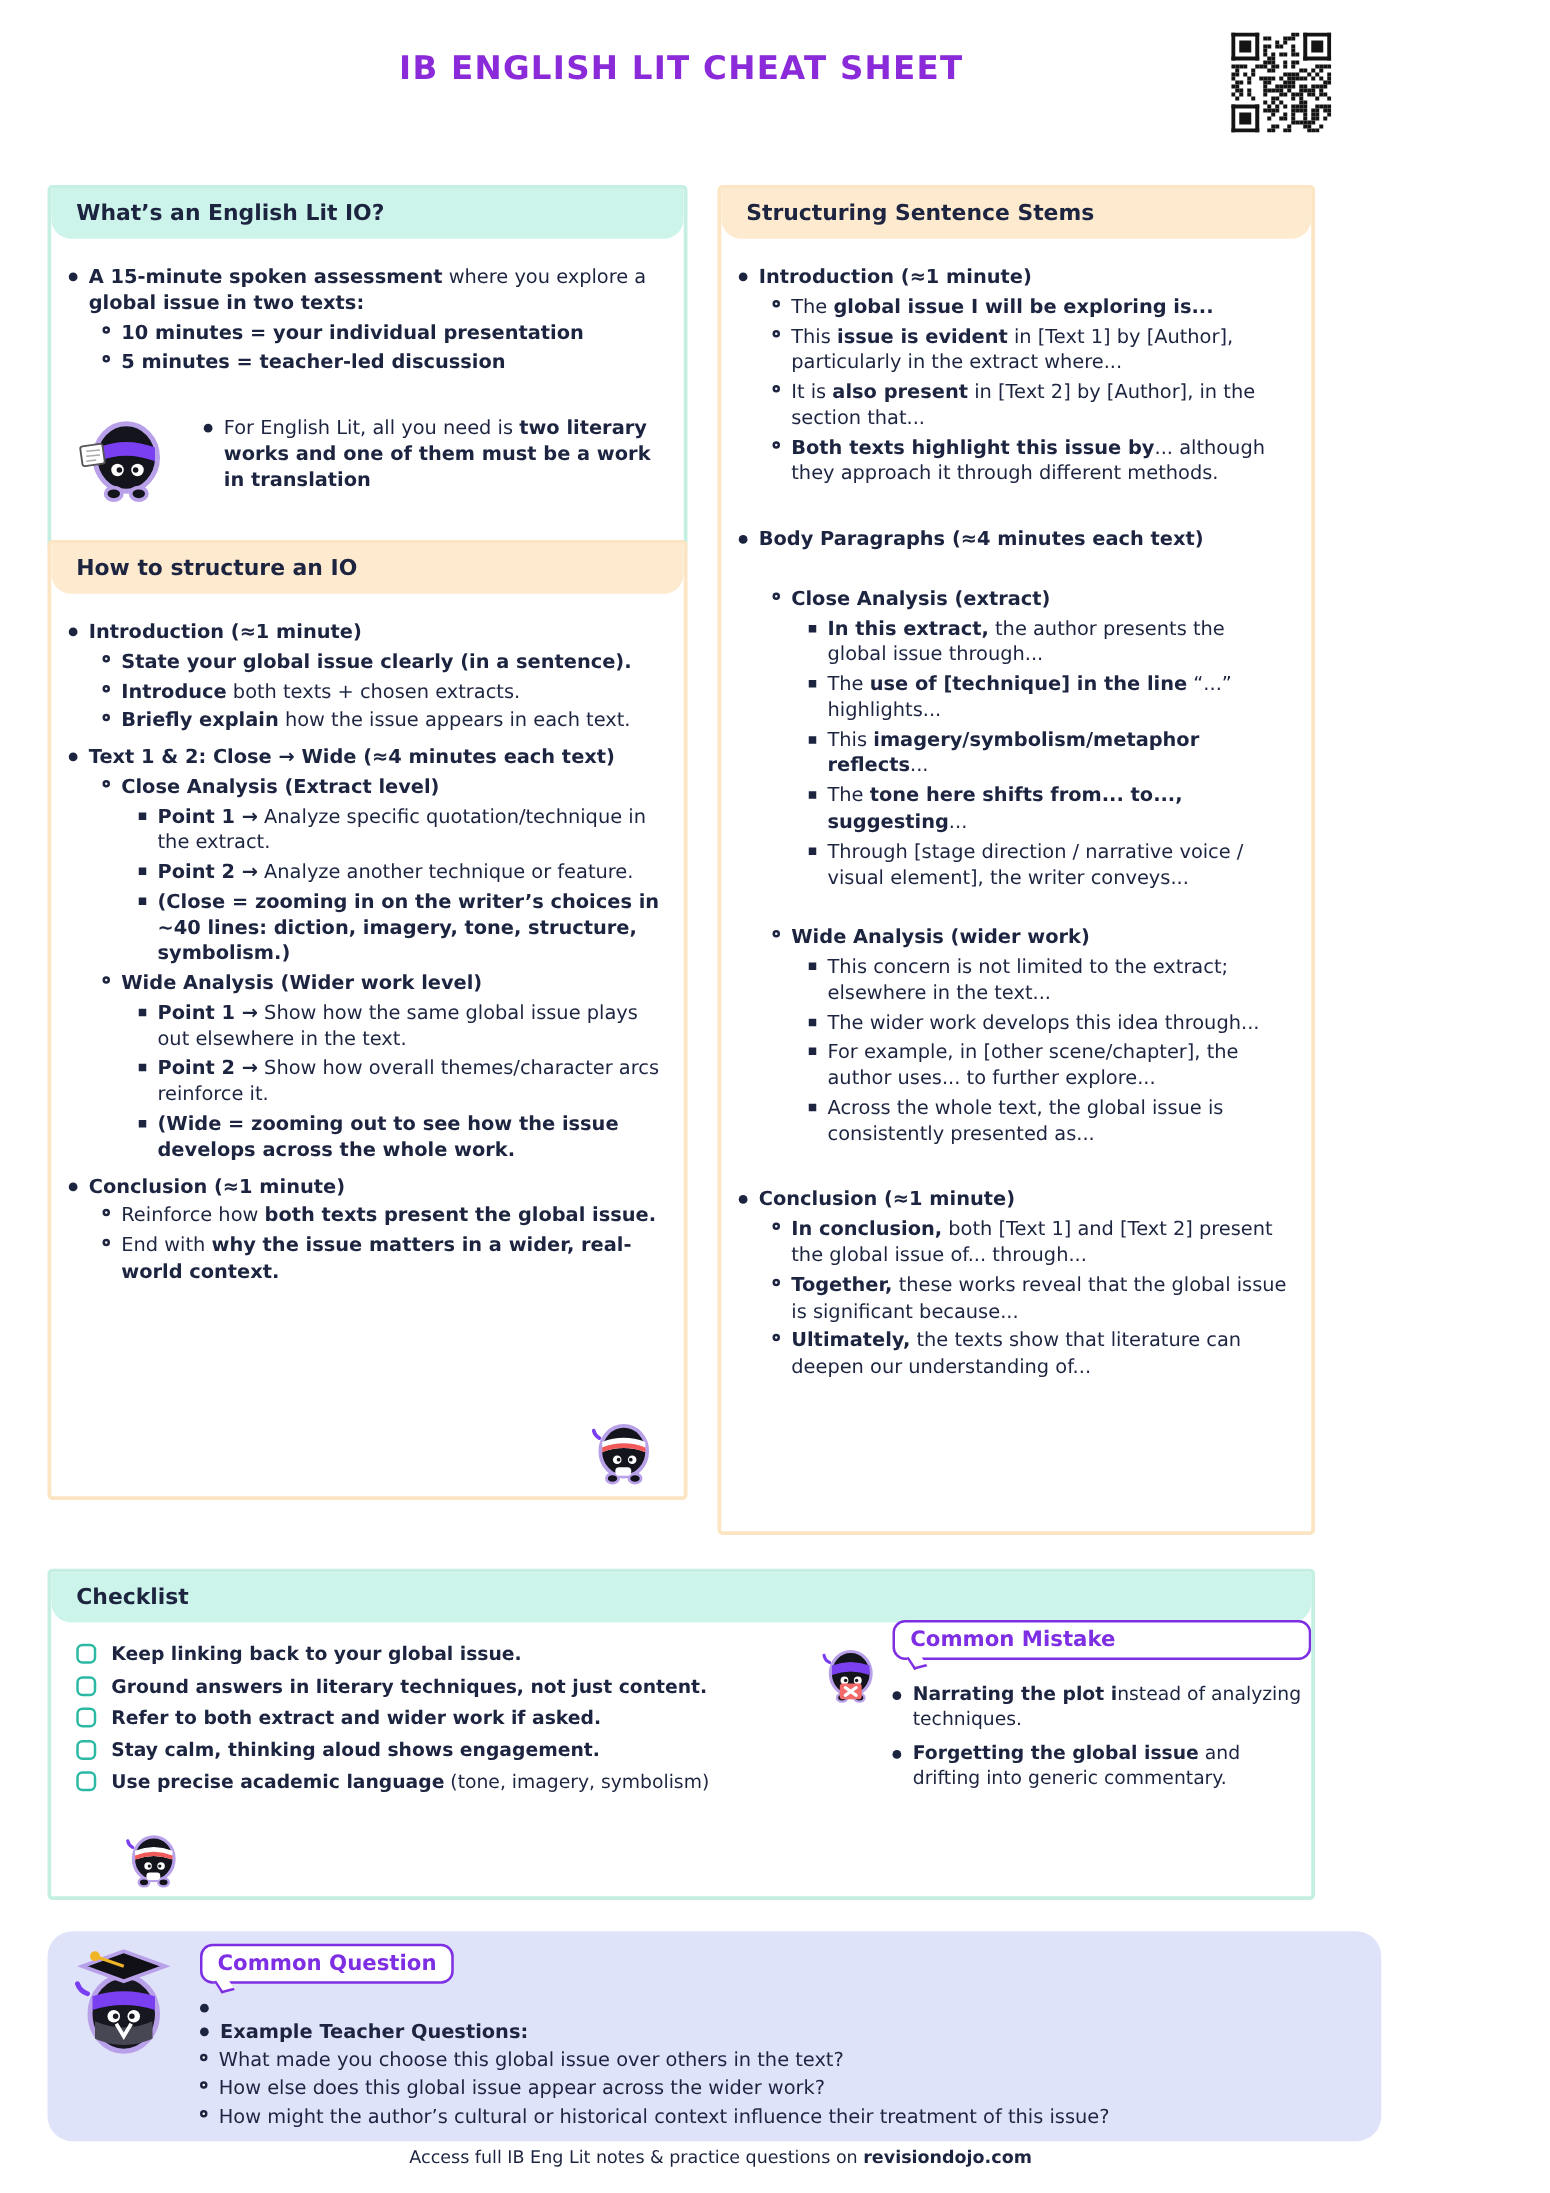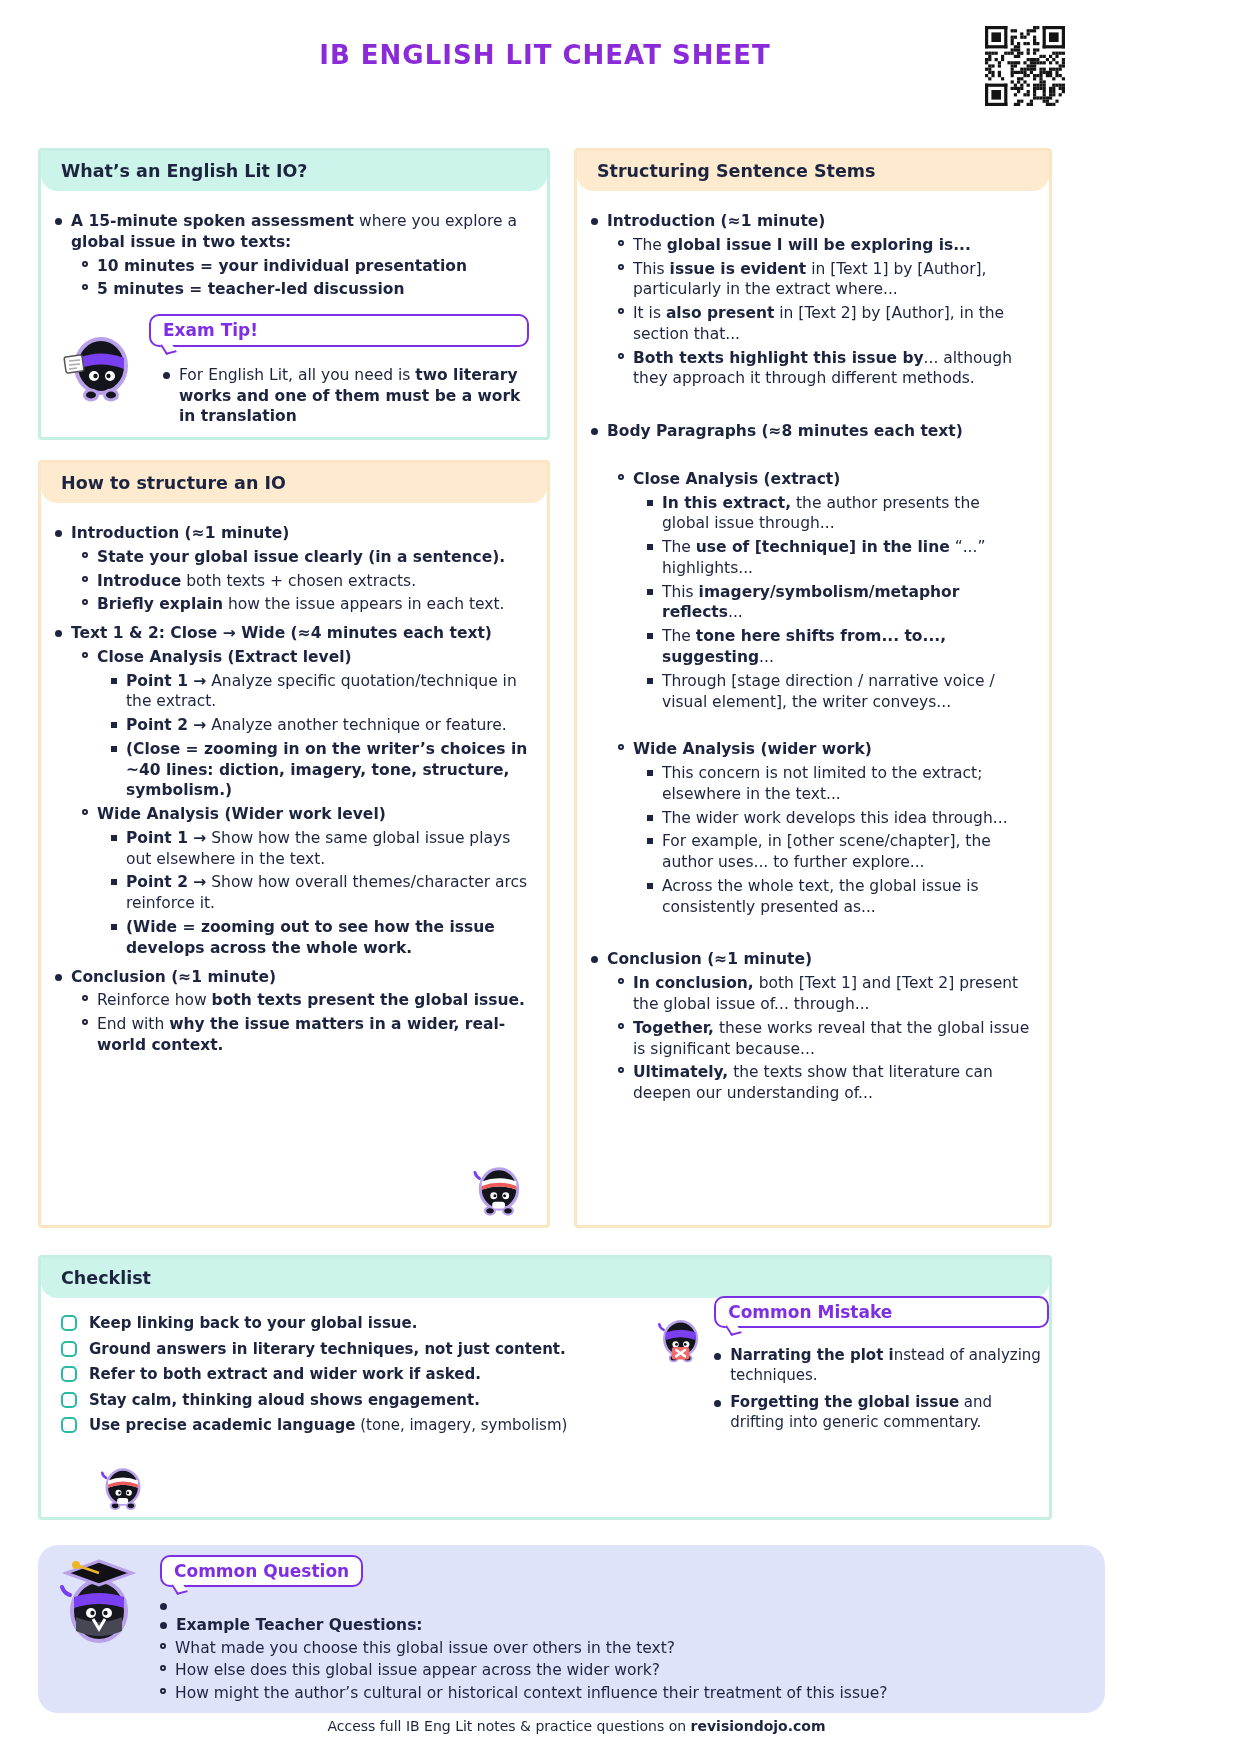--- a/index.html
+++ b/index.html
@@ -14,21 +14,21 @@
 
   .box{position:absolute;background:#fff;border:3px solid;border-radius:4px;overflow:hidden;}
   .box.mint{border-color:var(--mint-border,#c4efe2);}
   .box.peach{border-color:var(--peach-border,#fce5c3);}
   .hdr{font-weight:bold;font-size:17.5px;padding:10px 20px;border-radius:0 0 16px 16px;}
   .mint .hdr{background:var(--mint,#cdf4ea);}
   .peach .hdr{background:var(--peach,#fdeacf);}
   .bd{padding:12px 18px 14px 14px;font-size:15.5px;line-height:1.34;}
 
   .box-what{left:38px;top:148px;width:512px;height:292px;}
-  .box-structure{left:38px;top:460px;width:512px;height:768px;}
+  .box-structure{left:38px;top:432px;width:512px;height:768px;}
   .box-stems{left:574px;top:148px;width:478px;height:1080px;}
   .box-checklist{left:38px;top:1255px;width:1014px;height:265px;}
 
   .li{display:flex;gap:9px;margin:3px 0;}
   .li.lvl1{margin-top:8px;}
   .li.lvl2{margin-left:27px;}
   .li.lvl3{margin-left:56px;}
   .marker{flex:0 0 auto;}
   .m1{width:7px;height:7px;border-radius:50%;background:var(--ink,#1c2440);margin-top:7px;}
   .m2{width:6px;height:6px;border-radius:50%;border:2.2px solid var(--ink,#1c2440);background:#fff;margin-top:5px;}
@@ -316,21 +316,20 @@
           <ellipse cx="50" cy="69" rx="6.5" ry="5" fill="#14141c" stroke="#b9a1ea" stroke-width="3"></ellipse>
           <path d="M17 32 Q40 23 63 32 L63 43 Q40 34 17 43 Z" fill="#7a3ff0"></path>
           <circle cx="33" cy="50" r="5" fill="#fff"></circle>
             <circle cx="49" cy="50" r="5" fill="#fff"></circle>
           <circle cx="34.5" cy="50" r="2.2" fill="#14141c"></circle>
             <circle cx="47.5" cy="50" r="2.2" fill="#14141c"></circle>
           <rect x="4" y="30" width="18" height="16" rx="2" fill="#fff" stroke="#555" stroke-width="1.5" transform="rotate(-8 13 38)"></rect>
           <path d="M8 35 l11 -1 M8 39 l11 -1 M8 43 l8 -1" stroke="#aaa" stroke-width="1.3"></path>
         </svg>
         <div class="tipcol">
-          <span class="bubble">Exam Tip!</span>
           <div class="list">
               <div class="li lvl1">
                 <span class="marker m1"></span>
                 <span class="txt"><span>For English Lit, all you need is </span><span class="b">two literary works and one of them must be a work in translation</span></span>
               </div>
             </div>
         </div>
       </div>
     </div>
   </div>
@@ -440,21 +439,21 @@
             <span class="marker m2"></span>
             <span class="txt"><span>It is </span><span class="b">also present</span><span> in [Text 2] by [Author], in the section that...</span></span>
           </div>
           <div class="li lvl2">
             <span class="marker m2"></span>
             <span class="txt"><span class="b">Both texts highlight this issue by</span><span>... although they approach it through different methods.</span></span>
           </div>
           <div class="gap"></div>
           <div class="li lvl1">
             <span class="marker m1"></span>
-            <span class="txt"><span class="b">Body Paragraphs (≈8 minutes each text)</span></span>
+            <span class="txt"><span class="b">Body Paragraphs (≈4 minutes each text)</span></span>
           </div>
           <div class="gap"></div>
           <div class="li lvl2">
             <span class="marker m2"></span>
             <span class="txt"><span class="b">Close Analysis (extract)</span></span>
           </div>
           <div class="li lvl3">
             <span class="marker m3"></span>
             <span class="txt"><span class="b">In this extract,</span><span> the author presents the global issue through...</span></span>
           </div>

